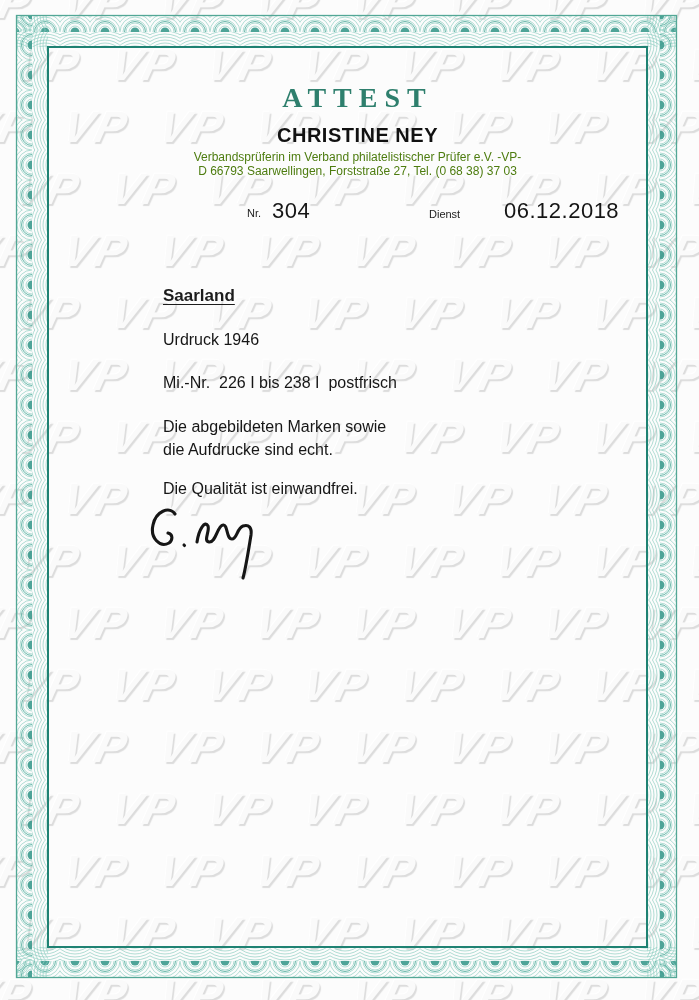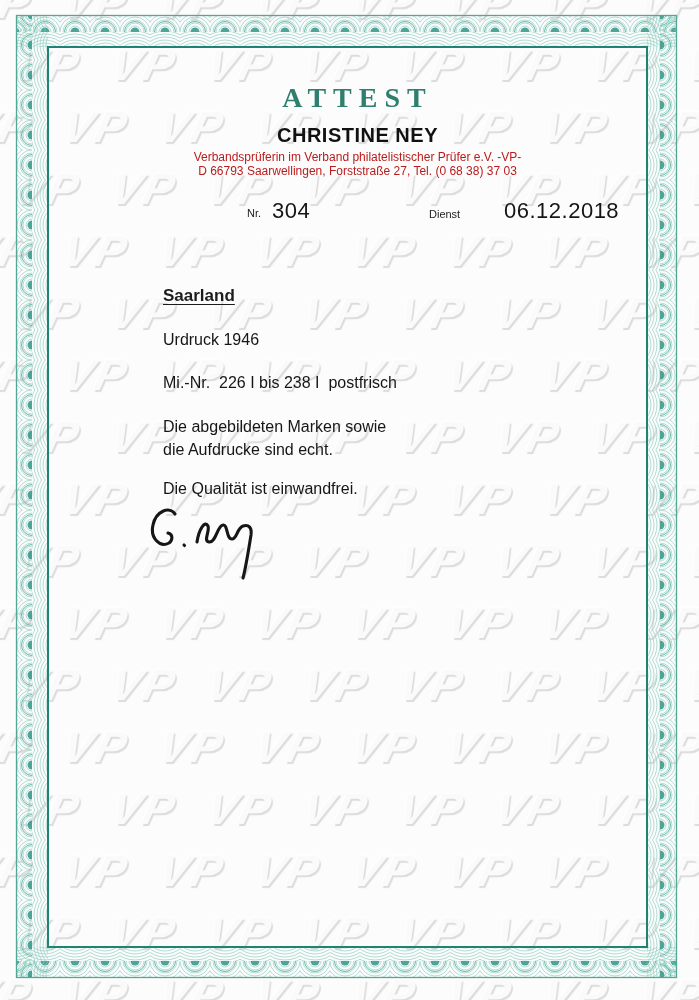--- a/index.html
+++ b/index.html
@@ -20,21 +20,21 @@
   .border-svg{position:absolute;left:0;top:0;z-index:2;pointer-events:none;}
   
   .content{position:absolute;inset:0;z-index:3;}
   .abs{position:absolute;}
   .center{left:48px;width:599px;text-align:center;transform:translateX(10px);}
   .title{
     top:82px;font-family:"Liberation Serif",serif;font-size:28px;
     letter-spacing:7px;color:var(--title-green,#2e7f6d);font-weight:700;
   }
   .examiner{top:124px;font-size:20px;font-weight:700;letter-spacing:.5px;color:#111;}
-  .addr{font-size:12px;color:#b91c1c;}
+  .addr{font-size:12px;color:#4d7c0f;}
   .role{top:150px;}
   .street{top:164px;}
   .email{top:178px;}
   .small-label{font-size:11px;color:#222;}
   .big-val{font-size:22px;color:#151515;letter-spacing:.5px;}
   .body-line{font-size:16px;color:#161616;white-space:pre;}
   .region{font-size:17px;font-weight:700;text-decoration:underline;text-underline-offset:3px;}
   .sig-svg{overflow:visible;}
   .foot-areas{top:889px;font-size:12px;color:#141414;white-space:pre;}
   .foot-areas .seg{white-space:pre;}

